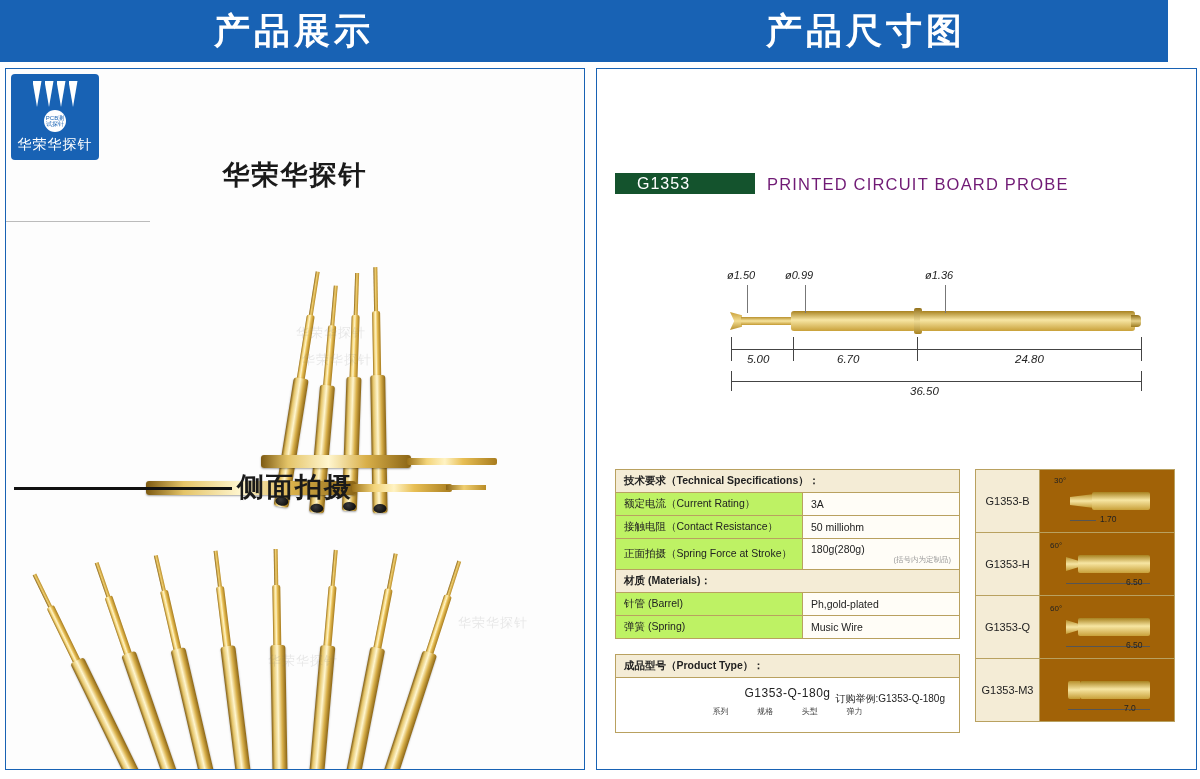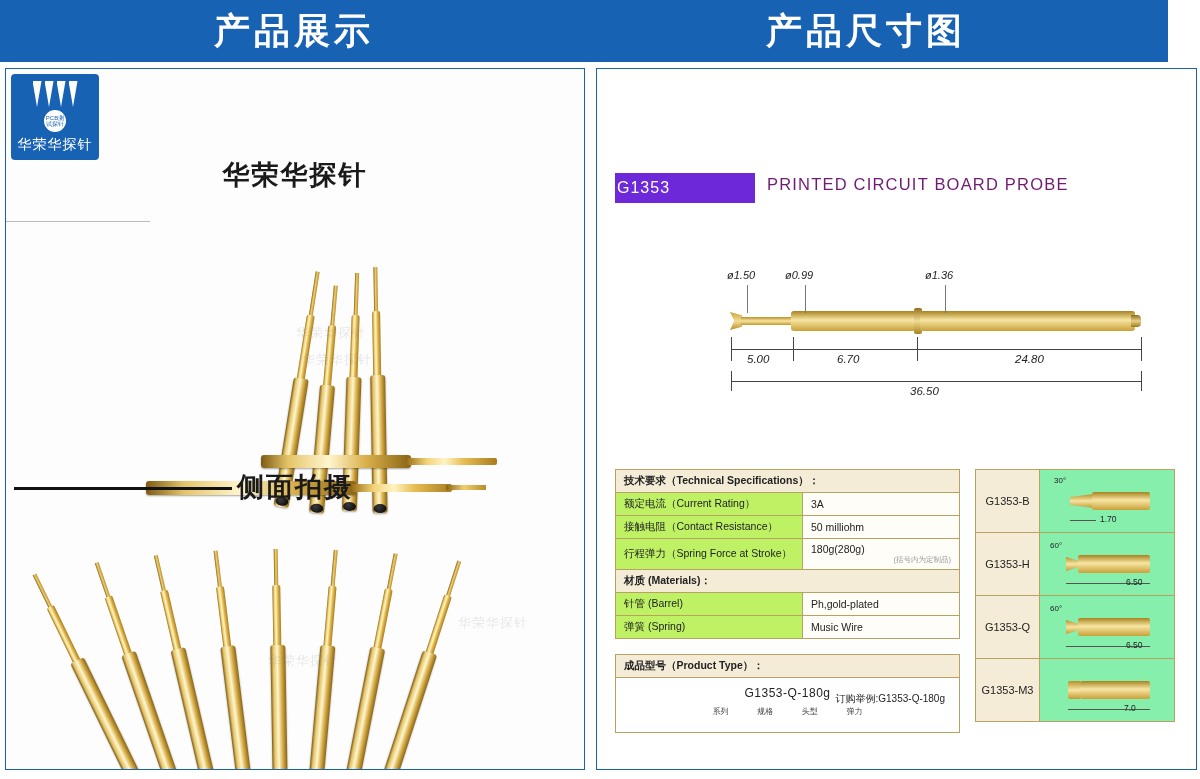--- a/index.html
+++ b/index.html
@@ -79,23 +79,23 @@
     position:absolute;border-radius:50%;
     background:radial-gradient(circle at 40% 35%,#3a3a3a,#000);
   }
 
   
   .panel-right{
     position:absolute;left:596px;top:68px;width:599px;height:700px;
     border:1px solid #1862b4;background:#ffffff;overflow:hidden;
   }
   .model-chip{
-    position:absolute;left:18px;top:104px;width:140px;height:30px;
-    background:#6d28d9;color:#ffffff;font-size:16px;
-    display:flex;align-items:center;padding-left:2px;box-sizing:border-box;letter-spacing:1px;
+    position:absolute;left:18px;top:104px;width:140px;height:21px;
+    background:#14532d;color:#ffffff;font-size:16px;
+    display:flex;align-items:center;padding-left:22px;box-sizing:border-box;letter-spacing:1px;
   }
   .model-title{
     position:absolute;left:170px;top:106px;
     color:#701a75;font-size:16.5px;letter-spacing:1.2px;
   }
 
   
   .draw{position:absolute;left:18px;top:180px;width:560px;height:170px;font-style:italic;}
   .dimline{position:absolute;background:#444;height:1px;}
   .dimtick{position:absolute;background:#444;width:1px;}
@@ -123,21 +123,21 @@
     width:150px;display:flex;justify-content:space-between;font-size:8px;color:#444;
   }
   .ptype-ex{position:absolute;right:6px;top:10px;font-size:10px;color:#222;}
 
   .var-tbl{left:378px;top:400px;width:200px;}
   .var-tbl td{padding:0;}
   .var-name{
     width:66px;background:#f4ecd6;text-align:center;
     font-size:11px;height:62px;vertical-align:middle;
   }
-  .var-fig{position:relative;width:134px;height:62px;background:#86efac;}
+  .var-fig{position:relative;width:134px;height:62px;background:#a16207;}
   .ang{position:absolute;font-size:8px;color:#222;}
   .len{position:absolute;font-size:8.5px;color:#222;}
   .figdim{position:absolute;background:#555;height:1px;}
 </style>
 </head>
 <body>
 
 <div class="page">
 
   <div class="hdr hdr-left">
@@ -314,21 +314,21 @@
       </tr>
       <tr>
         <td class="k">额定电流（Current Rating）</td>
         <td class="v">3A</td>
       </tr>
       <tr>
         <td class="k">接触电阻（Contact Resistance）</td>
         <td class="v">50 milliohm</td>
       </tr>
       <tr>
-        <td class="k">行程弹力（Spring Force at Stroke）</td>
+        <td class="k">正面拍摄（Spring Force at Stroke）</td>
         <td class="v">
           <span>180g(280g)</span>
           <div class="note">(括号内为定制品)</div>
         </td>
       </tr>
       <tr class="sect">
         <td colspan="2">材质 (Materials)：</td>
       </tr>
       <tr>
         <td class="k">针管 (Barrel)</td>

